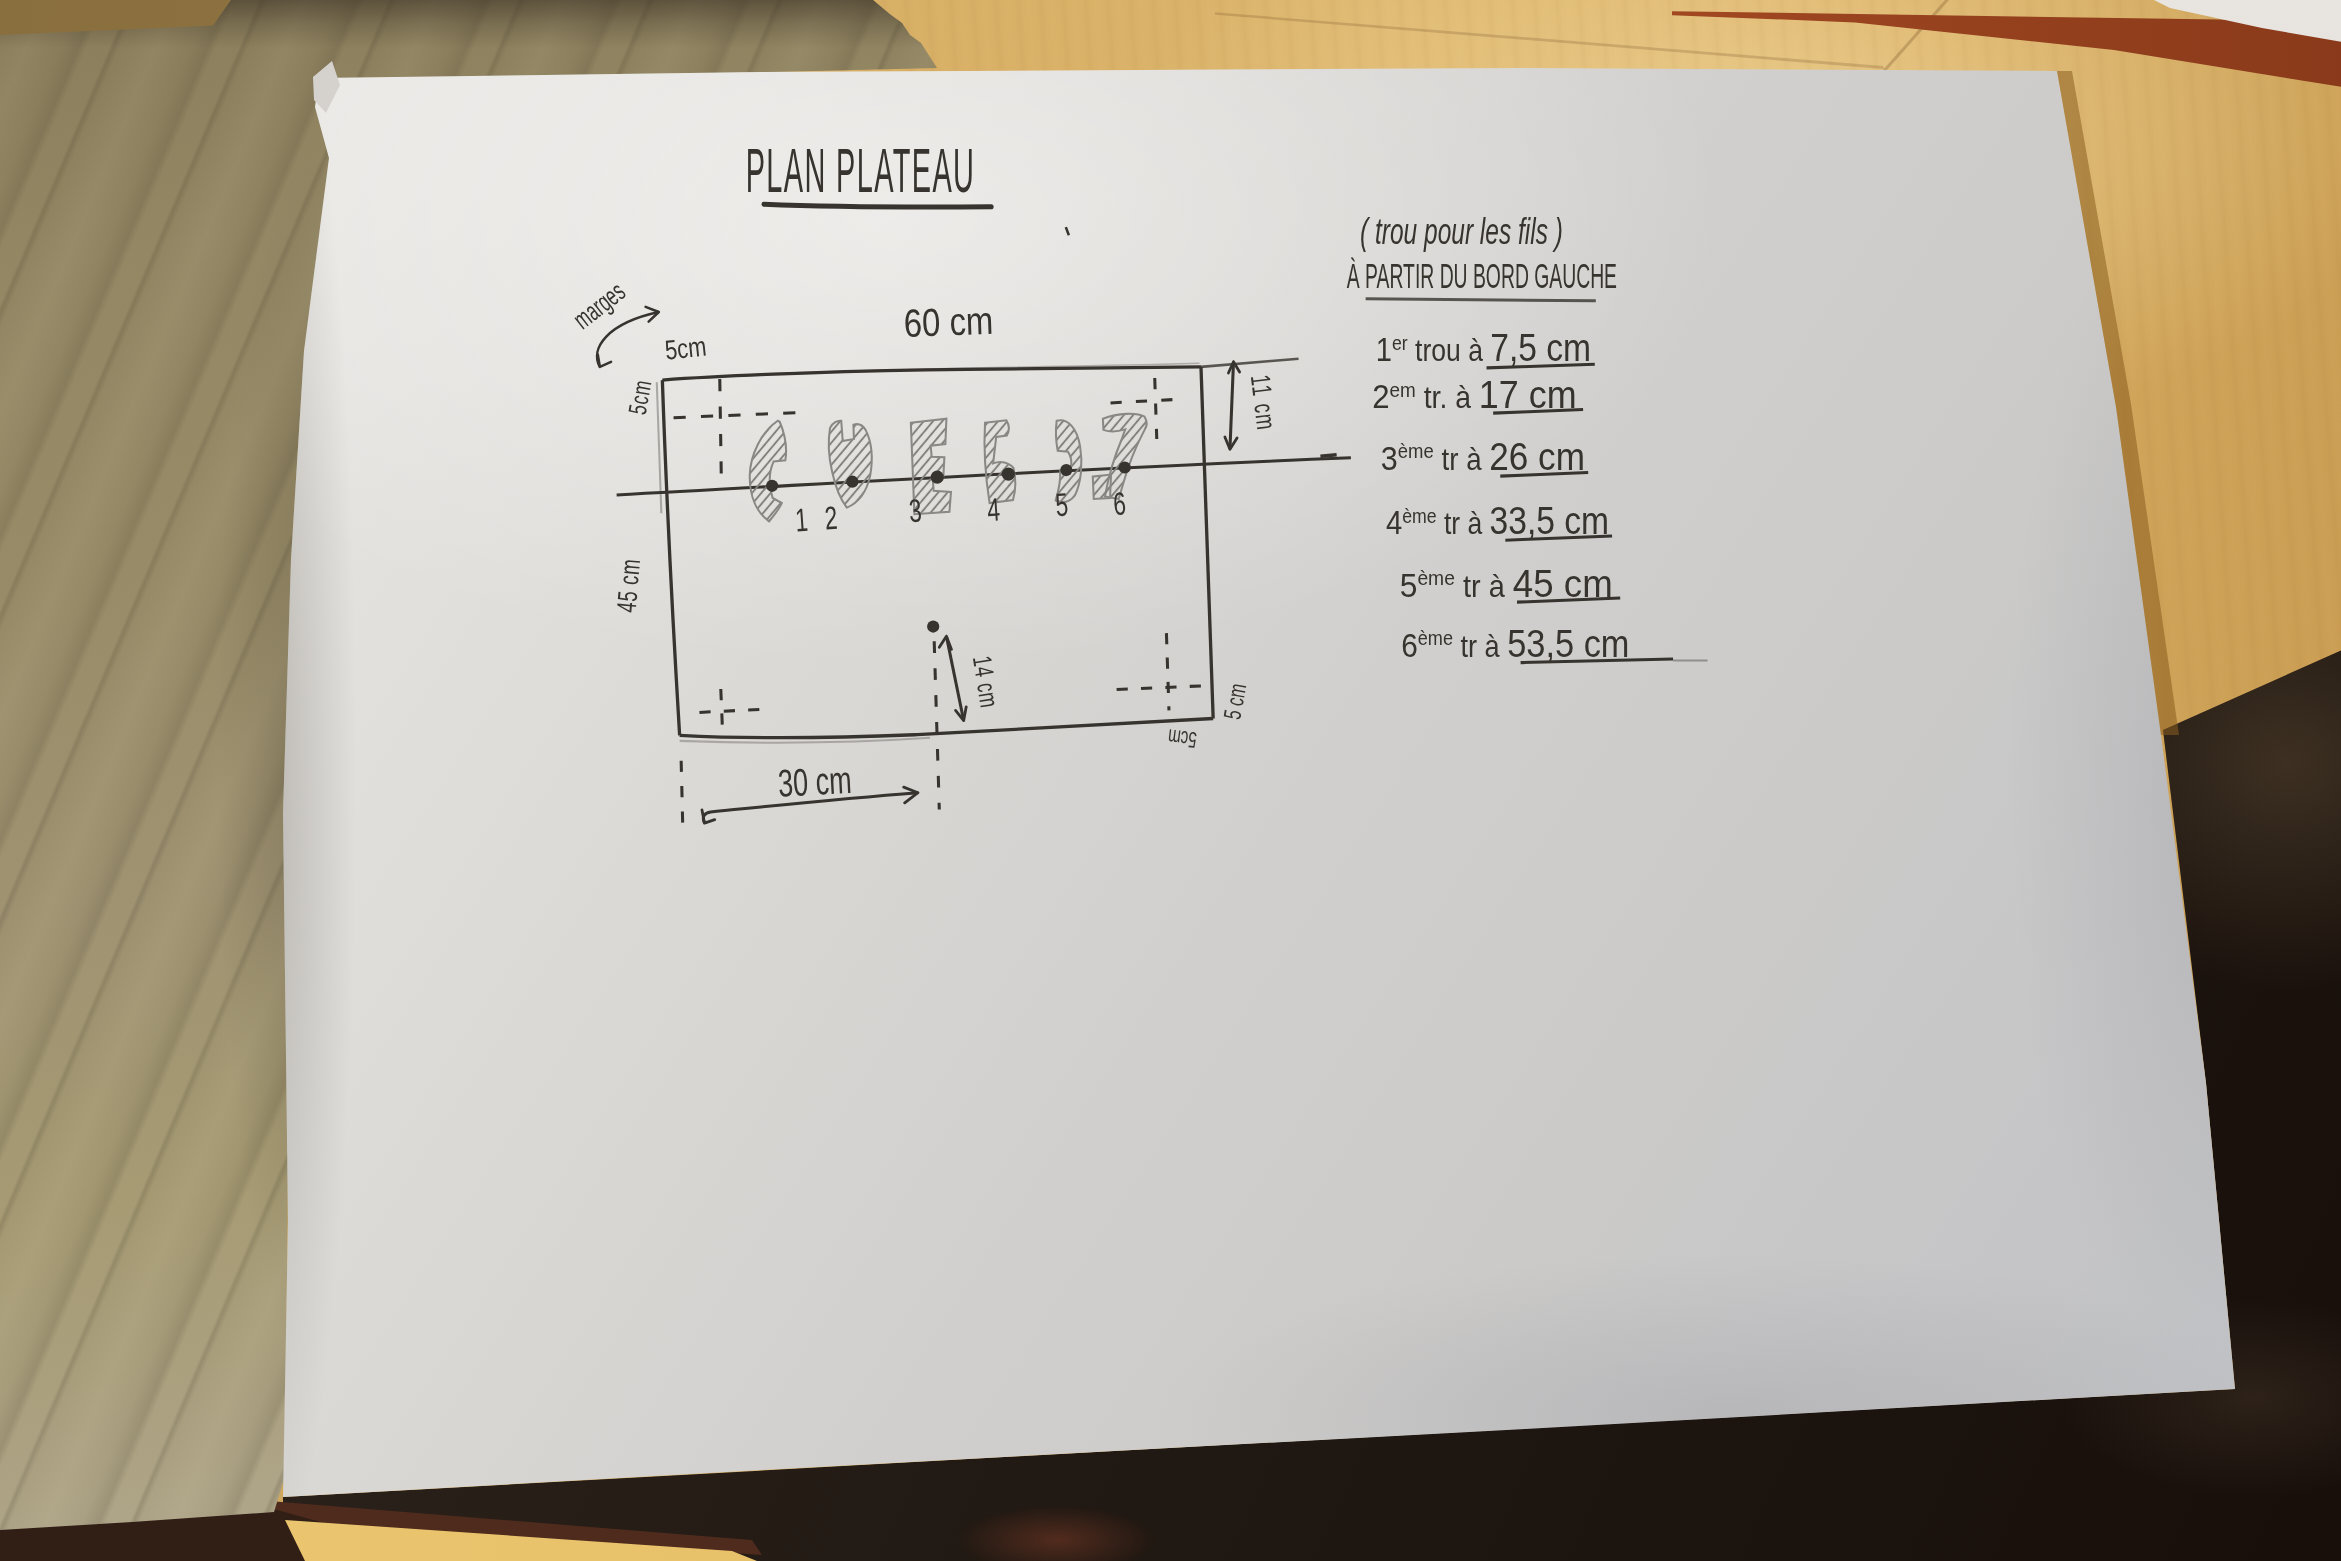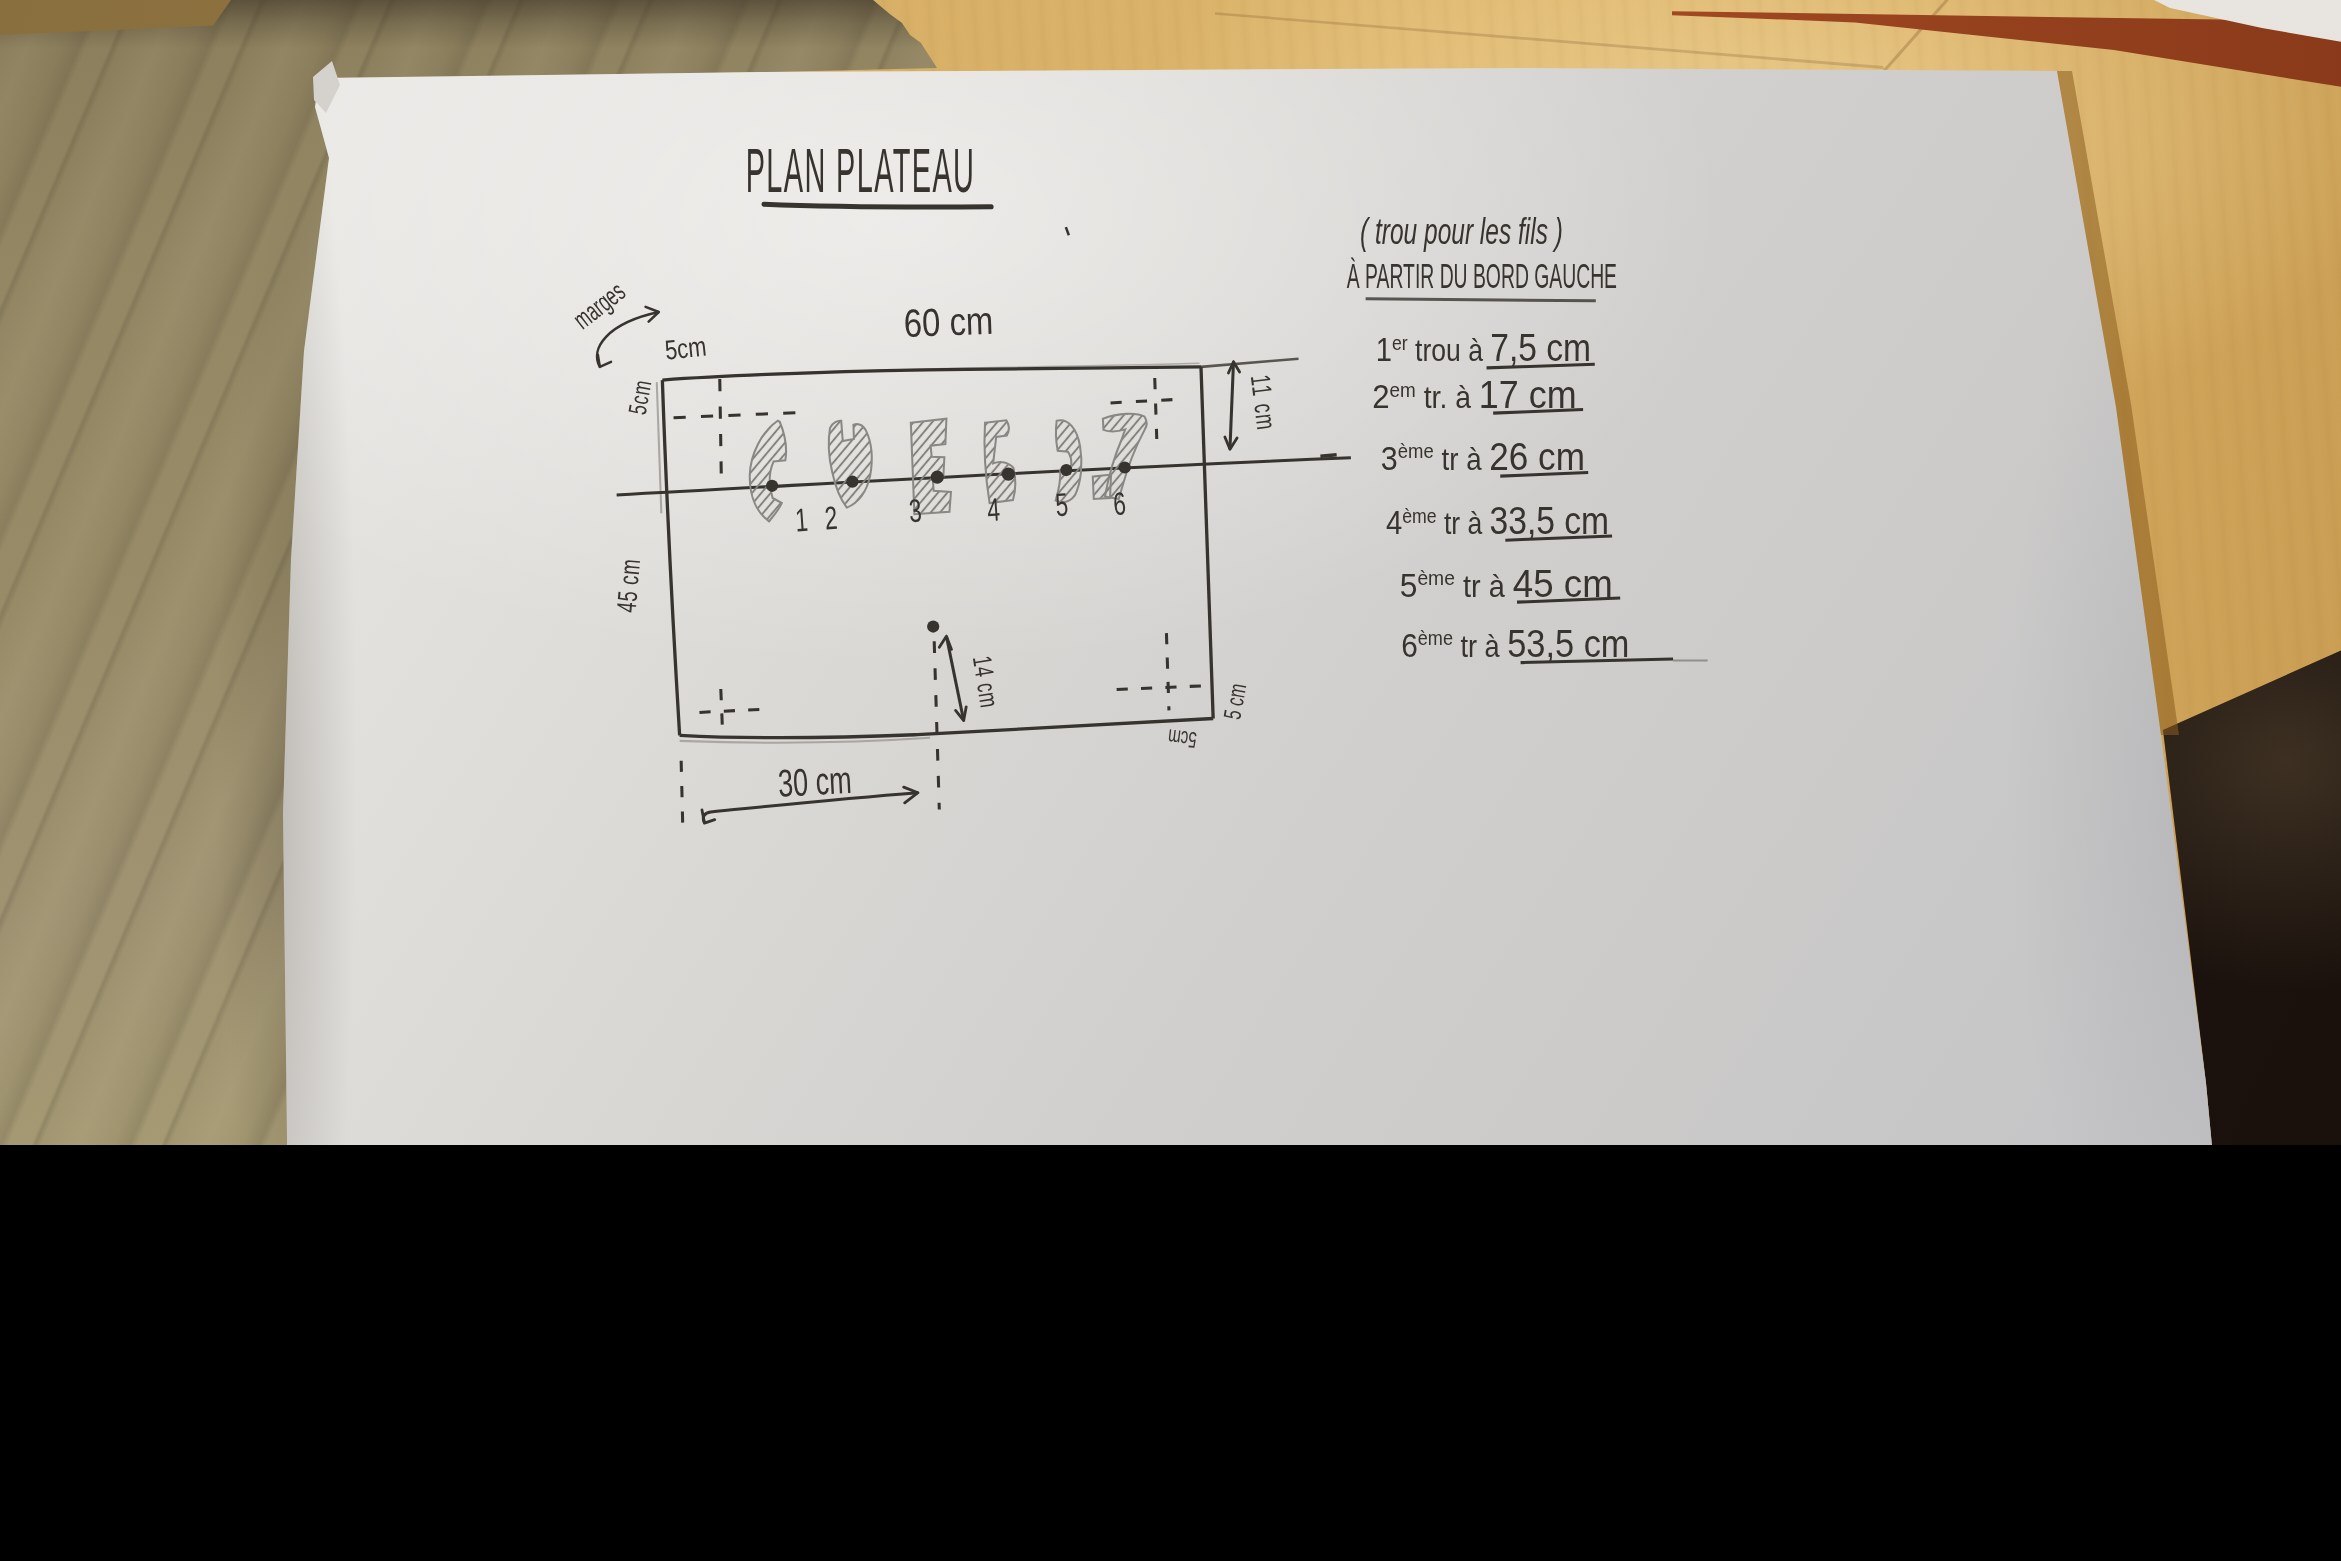--- a/index.html
+++ b/index.html
@@ -1,16 +1,16 @@
 <!DOCTYPE html>
 <html style="font-size:8.1px"><head>
 <meta charset="utf-8">
 <style>
   html,body{margin:0;padding:0;background:#000;}
-  #scene{position:relative;width:2342px;height:1145px;overflow:hidden;
+  #scene{position:relative;width:2342px;height:1561px;overflow:hidden;
          font-family:"Liberation Sans",sans-serif;}
   #scene div{position:absolute;left:0;top:0;width:2342px;height:1561px;}
   svg{position:absolute;left:0;top:0;}
   .paperclip{clip-path:polygon(319px 78px,762px 72px,1525px 68px,2057px 71px,2116px 407px,2161px 735px,2206px 1083px,2235px 1389px,1525px 1429px,762px 1470px,283px 1497px,288px 1220px,283px 813px,291px 559px,304px 351px,329px 158px,315px 107px);}
   .cardclip{clip-path:polygon(0 0,873px 0,890px 14.2px,902px 23px,910px 35px,921px 43px,937px 68px,773px 72px,559px 76px,335px 80px,319px 83px,331px 114px,340px 152px,331px 193px,327px 239px,317px 285px,312px 328px,308px 356px,304px 407px,302px 457px,300px 508px,297px 584px,294px 661px,291px 762px,290px 864px,288px 1169px,285px 1476px,274px 1512px,132px 1522px,0 1530px);}
 </style>
 </head>
 <body>
 <div id="scene">
 

